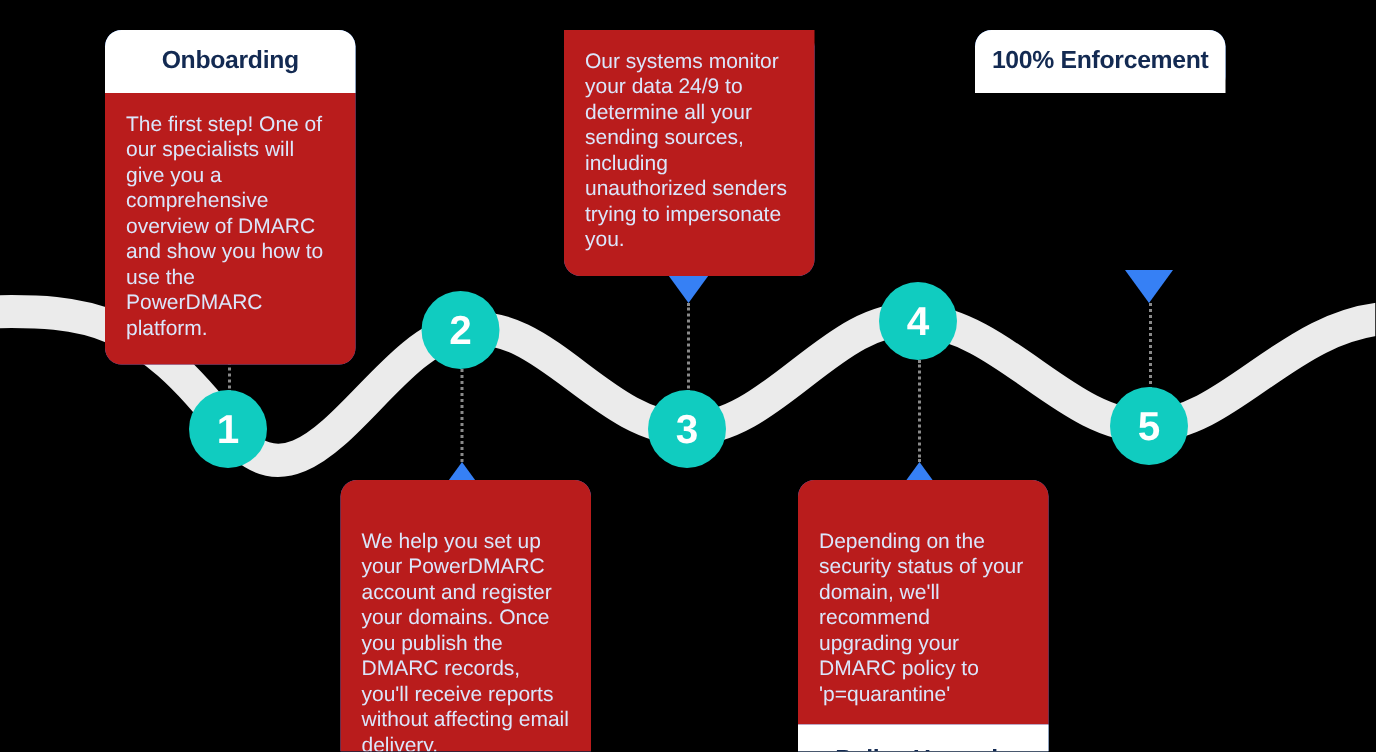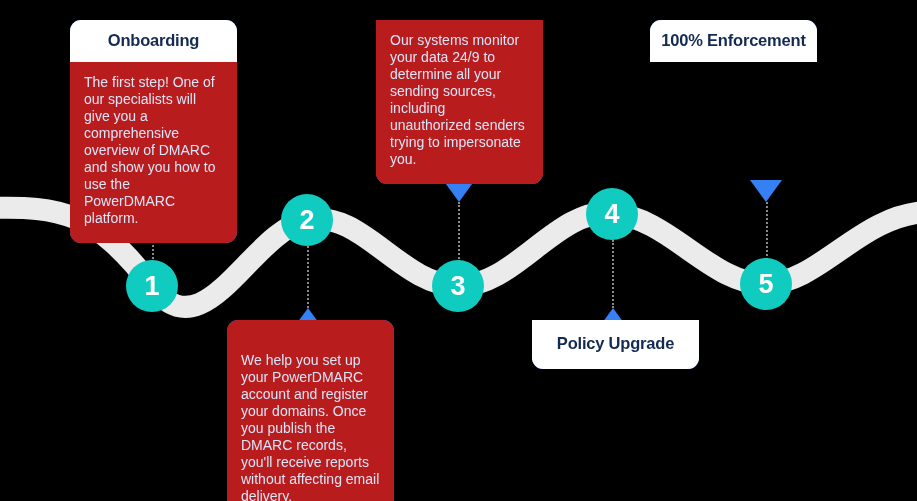--- a/index.html
+++ b/index.html
@@ -161,20 +161,21 @@
   <div class="step-circle" style="left:432px; top:260px;">
     <span>3</span>
   </div>
 
   <div class="step-circle" style="left:586px; top:188px;">
     <span>4</span>
   </div>
   <div class="connector" style="left:612px; top:240px; height:68px;"></div>
   <div class="tail up" style="left:597px; top:308px;"></div>
   <div class="card bottom" style="left:532px; top:320px;">
+    <div class="card-body">Depending on the security status of your domain, we'll recommend upgrading your DMARC policy to 'p=quarantine'</div>
     <div class="card-header">Policy Upgrade</div>
   </div>
 
   <div class="card top" style="left:650px; top:20px;justify-content:space-between;">
     <div class="card-header">100% Enforcement</div>
   </div>
   <div class="tail down" style="left:750px; top:180px;"></div>
   <div class="connector" style="left:766px; top:202px; height:58px;"></div>
   <div class="step-circle" style="left:740px; top:258px;">
     <span>5</span>

